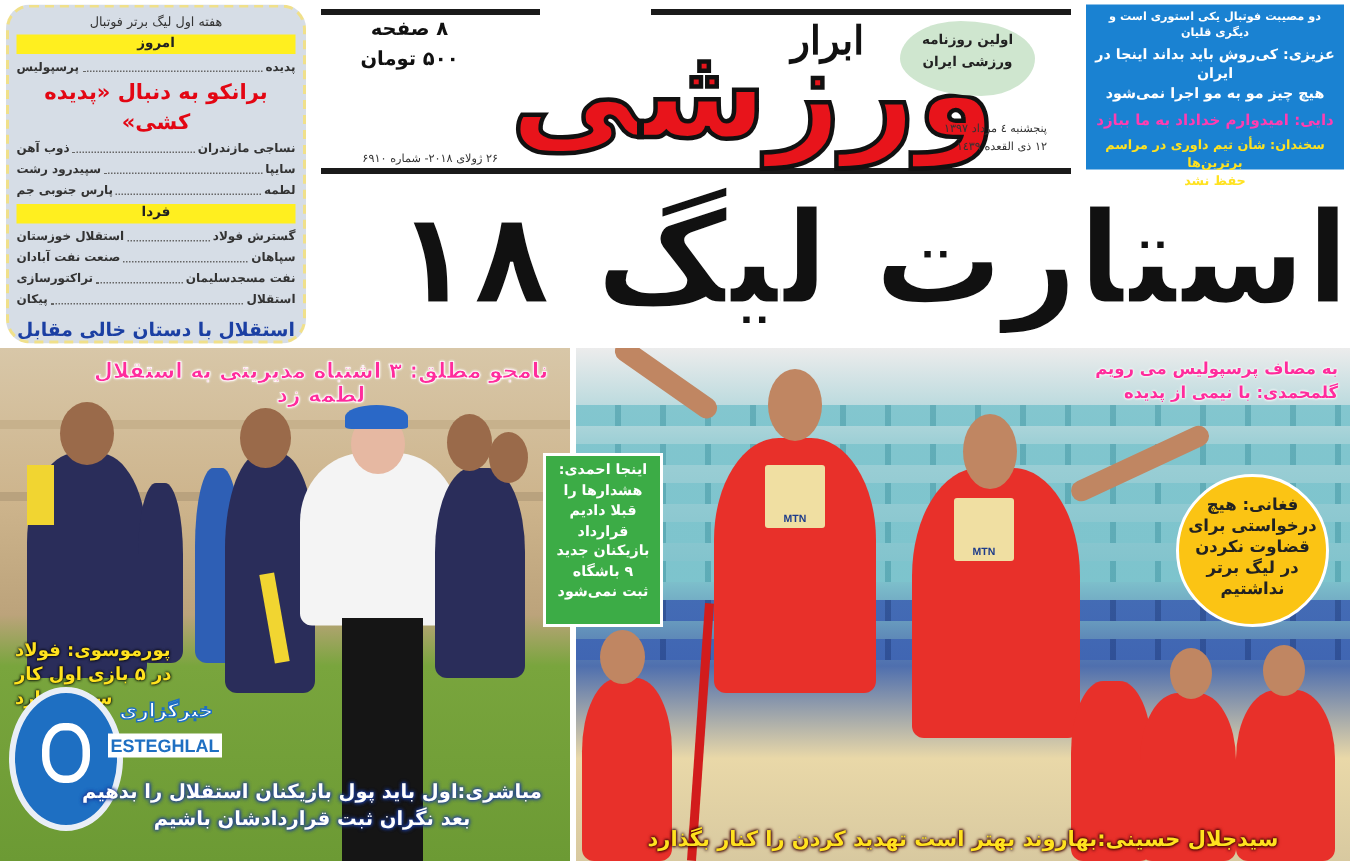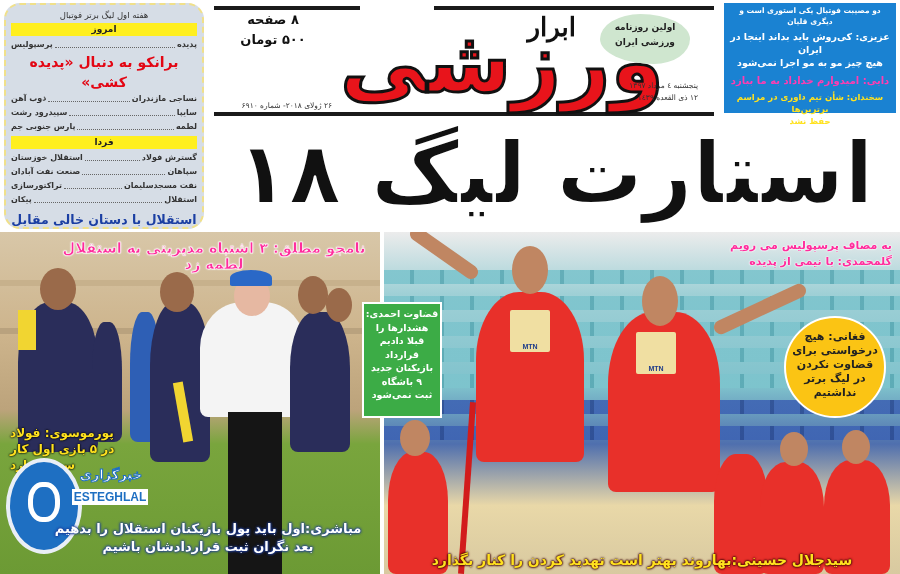--- a/index.html
+++ b/index.html
@@ -45,21 +45,21 @@
 
   
   .bluebox { left: 724px; top: 3px; width: 172px; height: 110px; background: #1a82d2;
     padding: 2px 4px; text-align: center; color: #fff; }
   .bluebox .l1 { font-size: 7.5px; font-weight: bold; line-height: 11px; color: #fff; }
   .bluebox .l2 { font-size: 9.5px; font-weight: bold; line-height: 13px; color: #fff; }
   .bluebox .l3 { font-size: 10px; font-weight: bold; line-height: 16px; color: #ff3db1; }
   .bluebox .l4 { font-size: 8.5px; font-weight: bold; line-height: 12px; color: #ffe21f; }
 
   
-  .headline { left: 210px; top: 118px; width: 690px; height: 110px; text-align: center; }
+  .headline { left: 210px; top: 118px; width: 690px; height: 110px; }
   .headline span { font-size: 86px; font-weight: bold; color: #111; line-height: 110px;
     -webkit-text-stroke: 2px #fff; letter-spacing: -2px; font-family: "DejaVu Sans", sans-serif; }
 
   
   .photo-left { left: 0; top: 232px; width: 380px; height: 342px; overflow: hidden;
     background: linear-gradient(180deg, #d8c7a8 0%, #cdb48c 30%, #bca37b 52%, #79a53d 62%, #6c9a34 100%); }
   .pl-title { position: absolute; top: 8px; left: 0; right: 0; text-align: center; color: #ff2c9c;
     font-weight: bold; font-size: 14.5px; -webkit-text-stroke: 0.5px #fff; text-shadow: 0 0 2px #fff, 0 0 2px #fff; margin-left: 48px; }
   .player { position: absolute; border-radius: 40% 40% 8px 8px; }
   .head { position: absolute; border-radius: 50%; background: #9a6a4a; }
@@ -264,21 +264,21 @@
   <div class="pole"></div>
 
   <div class="pr-quote1">
     <div>به مصاف پرسپولیس می رویم</div>
     <div>گلمحمدی: با نیمی از پدیده</div>
   </div>
   <div class="pr-bottom">سیدجلال حسینی:بهاروند بهتر است تهدید کردن را کنار بگذارد</div>
 </div>
 
 <div class="abs greenbox">
-  <div>قضاوت احمدی:</div>
+  <div>اینجا احمدی:</div>
   <div>هشدارها را</div>
   <div>قبلا دادیم</div>
   <div>قرارداد</div>
   <div>بازیکنان جدید</div>
   <div>۹ باشگاه</div>
   <div>ثبت نمی‌شود</div>
 </div>
 
 <div class="abs yellow-circle">
   <div>فغانی: هیچ</div>

